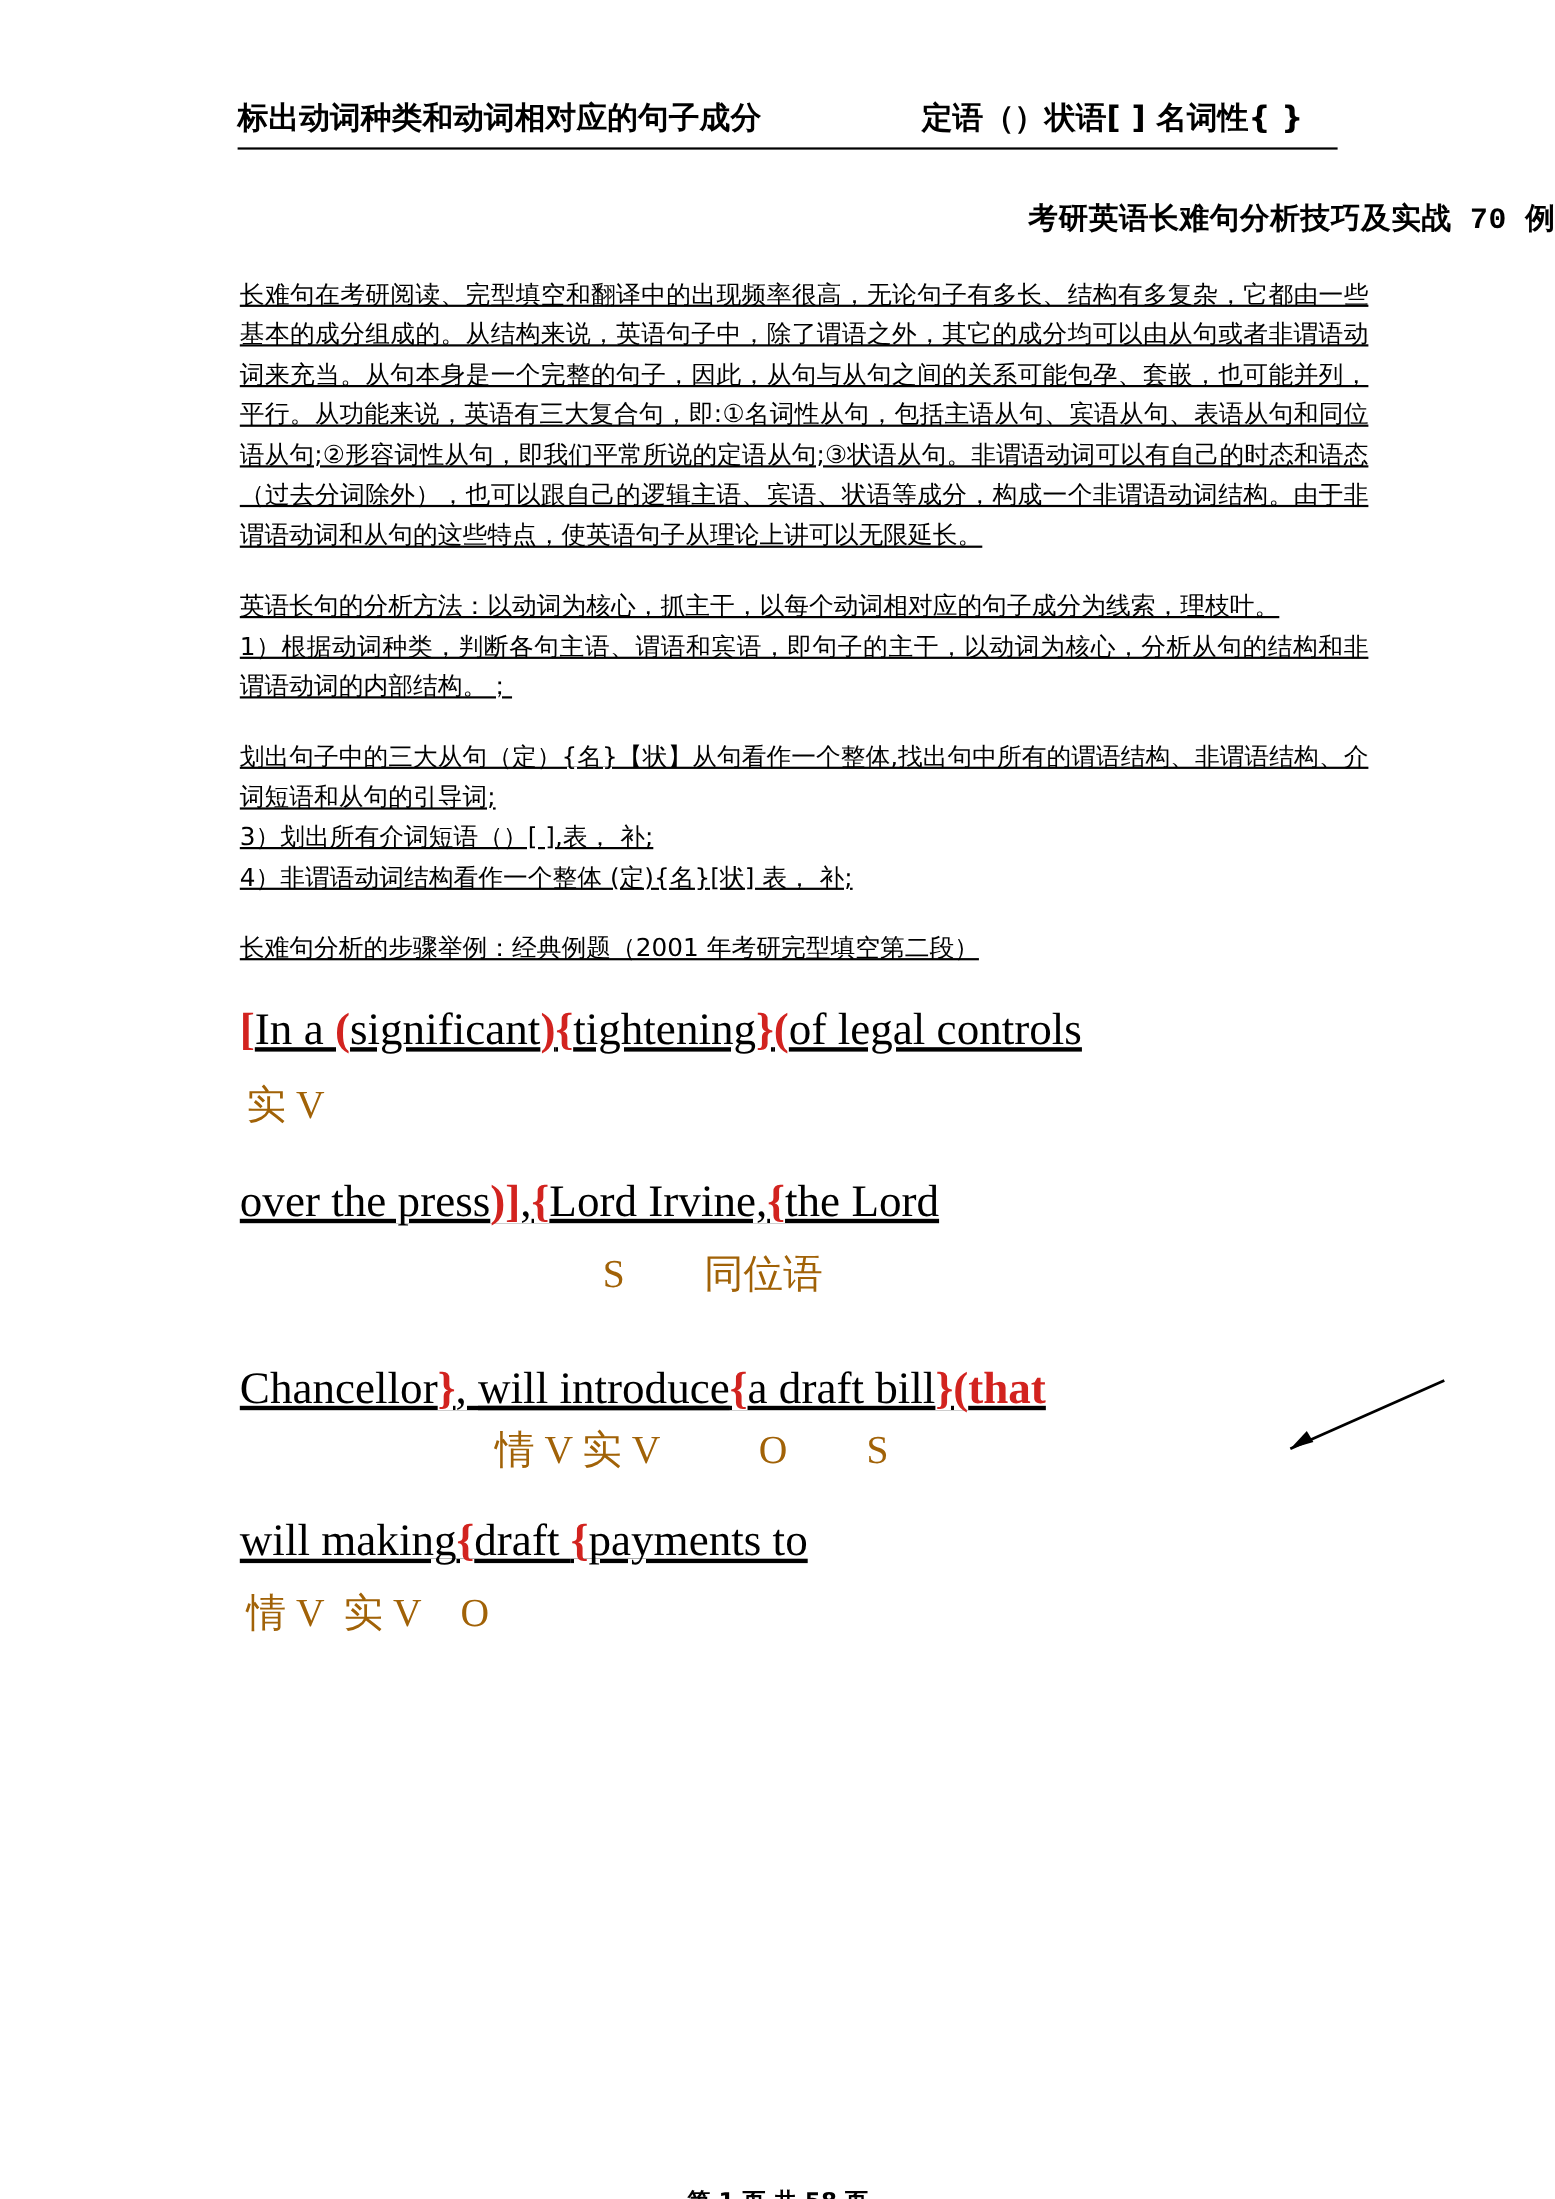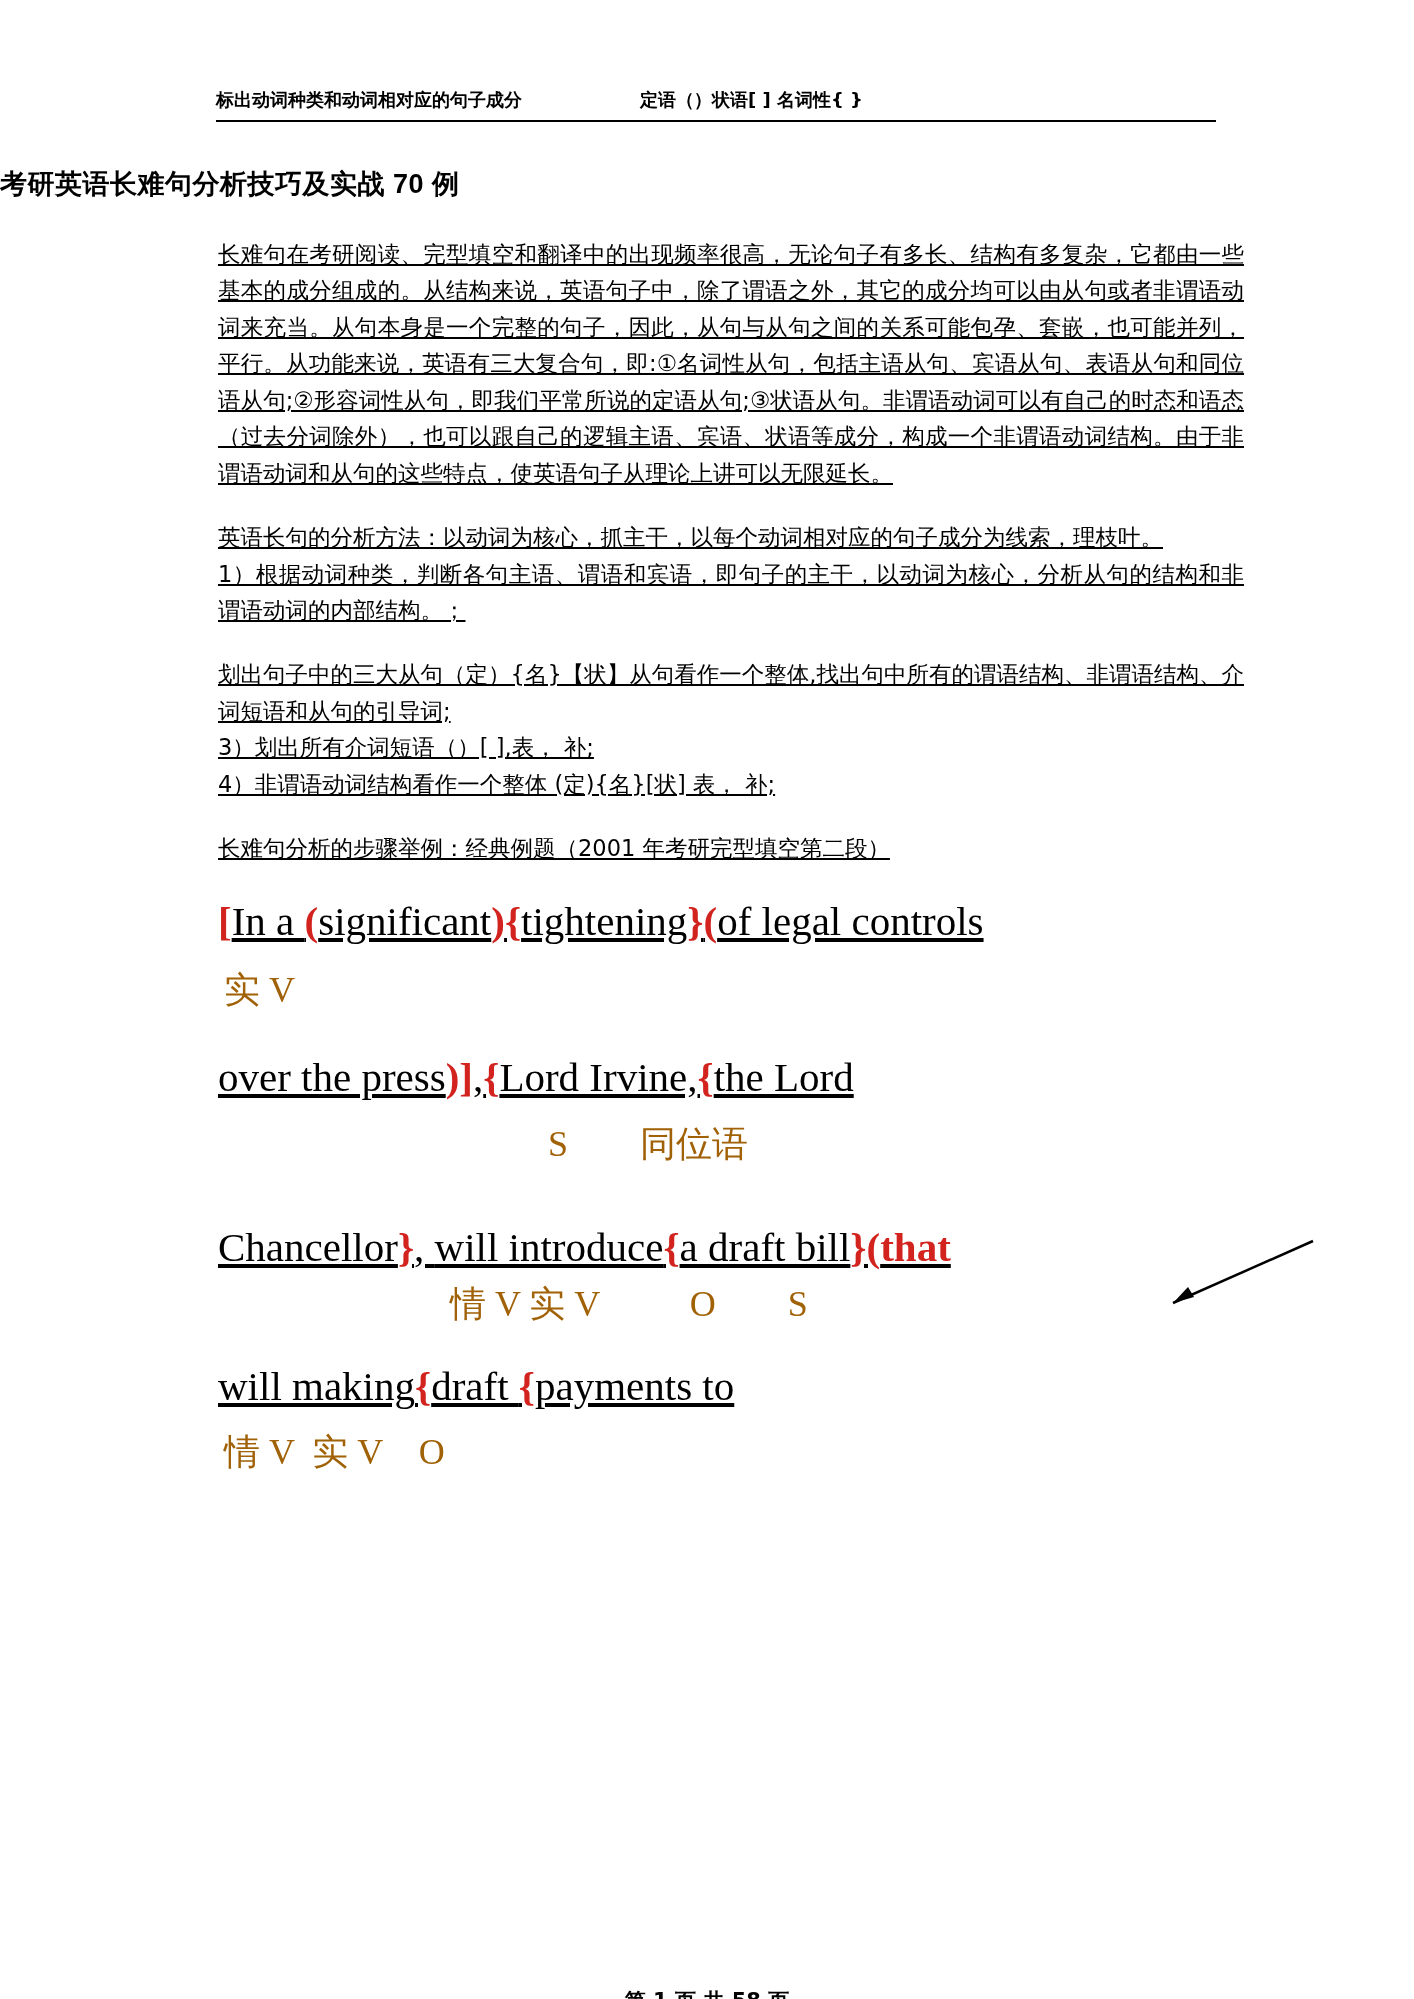--- a/index.html
+++ b/index.html
@@ -20,41 +20,42 @@
     box-sizing: border-box;
     padding: 0;
     position: relative;
   }
 
   
   .header {
     margin: 88px 120px 0 216px;
     display: flex;
     align-items: baseline;
-    font-size: 18px;
+    font-size: 28px;
     font-weight: bold;
     font-family: "DejaVu Sans", sans-serif;
     padding-bottom: 8px;
     border-bottom: 2px solid #000;
     width: 1000px;
+    gap: 28px;
   }
   .header-left {
     white-space: nowrap;
   }
   .header-right {
     margin-left: 118px;
     white-space: nowrap;
   }
 
   
   .doc-title {
-    text-align: left;
+    text-align: right;
     font-size: 27px;
     font-weight: bold;
-    font-family: Liberation Sans, sans-serif;
+    font-family: Liberation Mono, monospace;
     margin: 44px 0 0 0;
     letter-spacing: 0.5px;
   }
 
   
   .body-wrap {
     margin: 34px 170px 0 218px;
   }
   p.para {
     font-size: 22.5px;

